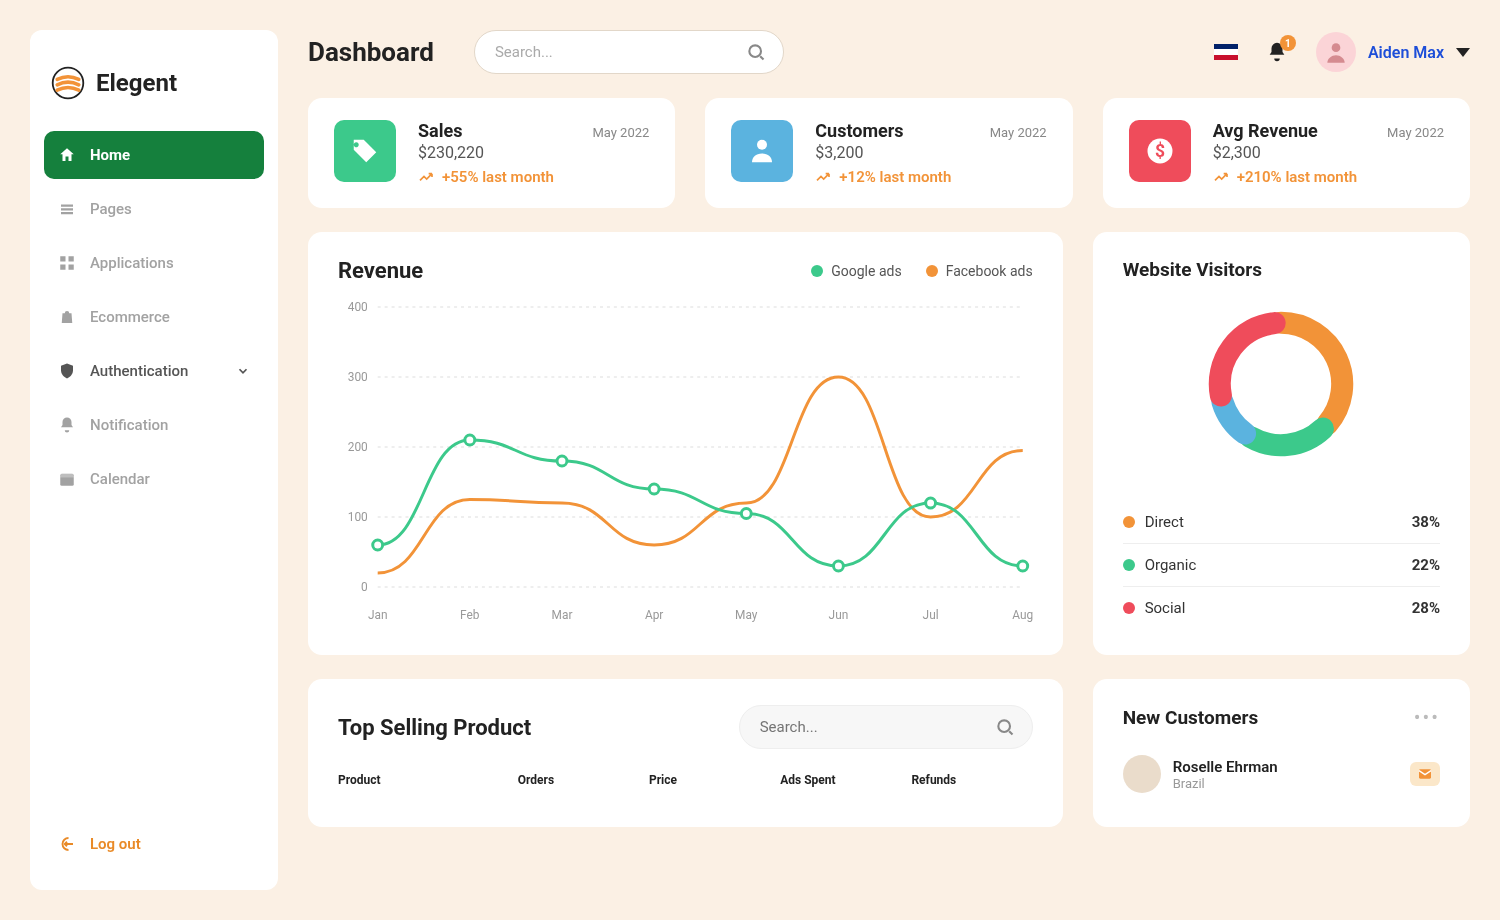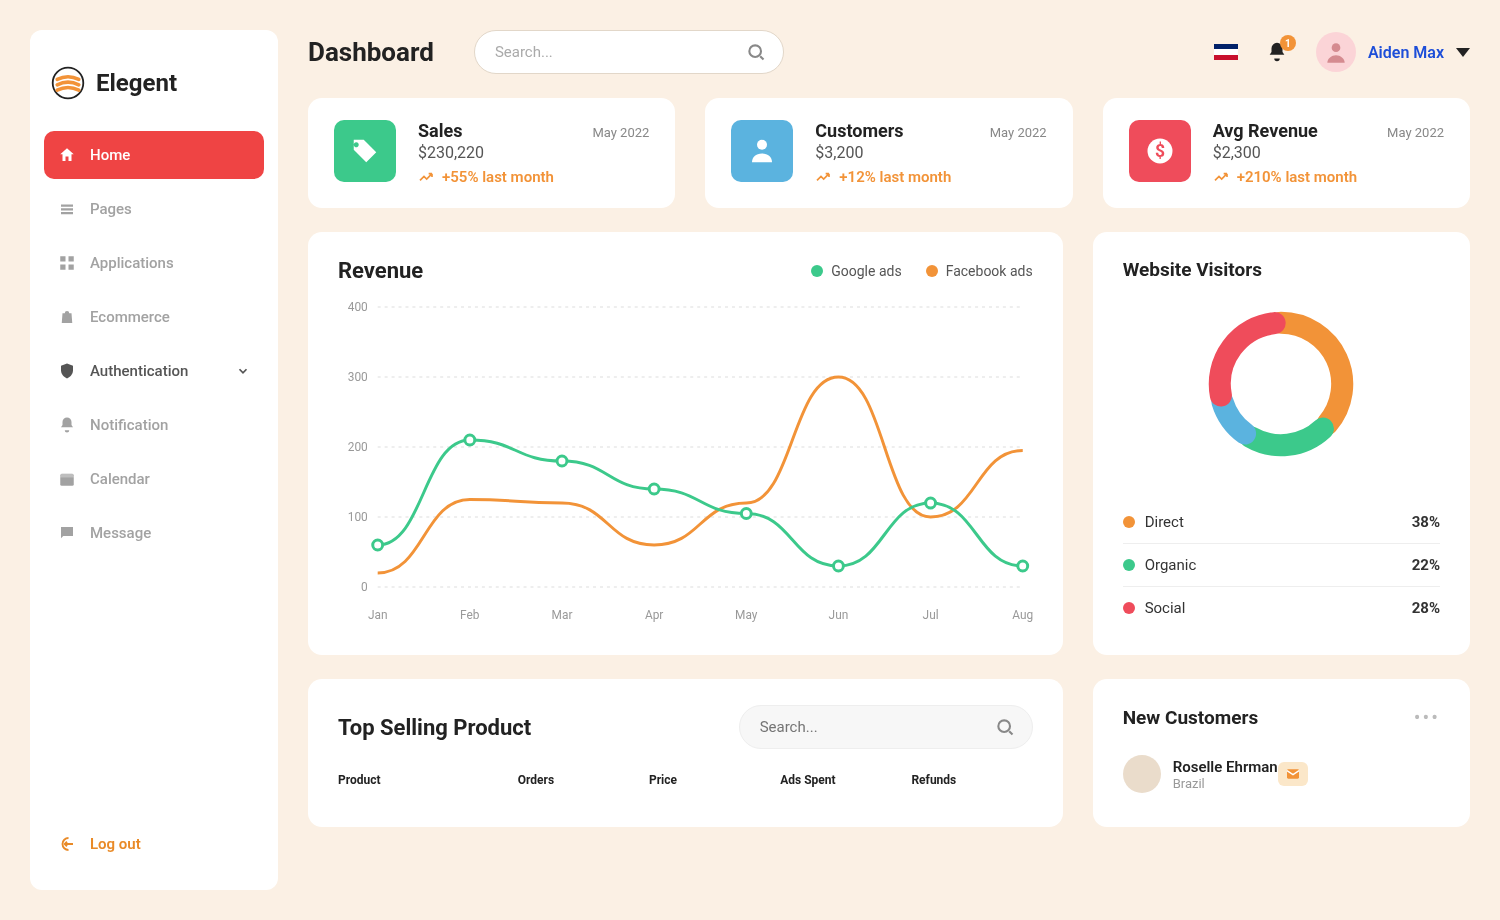--- a/index.html
+++ b/index.html
@@ -6,21 +6,21 @@
 body { background: #fbf0e4; height: 920px; width: 1500px; overflow: hidden; }
 .app { display: flex; height: 100%; }
 
 
 .sidebar { width: 248px; background: #fff; border-radius: 12px; margin: 30px 0 30px 30px; padding: 25px 14px; display: flex; flex-direction: column; }
 .logo { display: flex; align-items: center; gap: 10px; padding: 10px 6px 30px; }
 .logo-icon { width: 36px; height: 36px; }
 .logo-text { font-size: 24px; font-weight: 700; color: #222; }
 .nav { flex: 1; }
 .nav-item { display: flex; align-items: center; gap: 14px; padding: 15px 14px; border-radius: 10px; color: #a2a2a2; font-size: 15px; font-weight: 500; cursor: pointer; margin-bottom: 6px; }
-.nav-item.active { background: #ef4444; color: #fff; }
+.nav-item.active { background: #15803d; color: #fff; font-weight: bold; }
 .nav-item .chev { margin-left: auto; }
 .nav-item.auth { color: #555; }
 .nav-icon { width: 18px; height: 18px; display: flex; align-items: center; justify-content: center; }
 .logout { display: flex; align-items: center; gap: 14px; padding: 12px 14px; color: #e98a27; font-weight: 600; font-size: 15px; cursor: pointer; }
 
 
 .main { flex: 1; padding: 30px 30px 0 30px; display: flex; flex-direction: column; gap: 24px; overflow: hidden; }
 .header { display: flex; align-items: center; gap: 40px; }
 .page-title { font-size: 26px; font-weight: 700; color: #222; }
 .search-box { position: relative; width: 310px; }
@@ -72,21 +72,21 @@
 .vis-left { display: flex; align-items: center; gap: 10px; }
 
 
 .bottom { display: grid; grid-template-columns: 2fr 1fr; gap: 30px; }
 .table-head { display: flex; justify-content: space-between; align-items: center; margin-bottom: 24px; }
 .table-search { position: relative; width: 294px; }
 .table-search input { width: 100%; padding: 12px 44px 12px 20px; border-radius: 999px; border: 1px solid #eee; background: #f7f7f7; font-size: 15px; outline: none; }
 .table-cols { display: grid; grid-template-columns: 1.4fr 1fr 1fr 1fr 1fr; gap: 10px; font-size: 12px; font-weight: 700; color: #222; }
 .nc-head { display: flex; justify-content: space-between; align-items: center; margin-bottom: 18px; }
 .nc-more { color: #bbb; font-size: 20px; letter-spacing: 2px; cursor: pointer; }
-.nc-row { display: flex; align-items: center; padding: 8px 0; }
+.nc-row { display: flex; justify-content: space-between; align-items: center; padding: 8px 0; }
 .nc-left { display: flex; align-items: center; gap: 12px; }
 .nc-avatar { width: 38px; height: 38px; border-radius: 50%; background: #eadccb; }
 .nc-name { font-size: 15px; font-weight: 600; color: #222; }
 .nc-sub { font-size: 13px; color: #999; }
 .nc-mail { width: 30px; height: 24px; border-radius: 6px; background: #fbe7c9; display: flex; align-items: center; justify-content: center; cursor: pointer; }
 
 svg { display: block; }
 </style>
 </head>
 <body>
@@ -163,28 +163,20 @@
         <span>Notification</span>
       </div>
       <div class="nav-item">
         <span class="nav-icon">
             <svg viewBox="0 0 24 24" width="18" height="18" fill="currentColor">
               <rect x="3" y="5" width="18" height="16" rx="2"></rect>
               <rect x="3" y="5" width="18" height="5" fill="#fff" opacity="0.3"></rect>
             </svg>
           </span>
         <span>Calendar</span>
-      </div>
-      <div class="nav-item">
-        <span class="nav-icon">
-            <svg viewBox="0 0 24 24" width="18" height="18" fill="currentColor">
-              <path d="M4 4h16v12H7l-3 3z"></path>
-            </svg>
-          </span>
-        <span>Message</span>
       </div>
     </nav>
     <div class="logout">
       <span class="nav-icon">
           <svg viewBox="0 0 24 24" width="18" height="18" fill="none" stroke="currentColor" stroke-width="2.5">
             <path d="M14 4a8 8 0 100 16"></path>
             <path d="M20 12H9m3-3l-3 3 3 3"></path>
           </svg>
         </span>
       <span>Log out</span>

